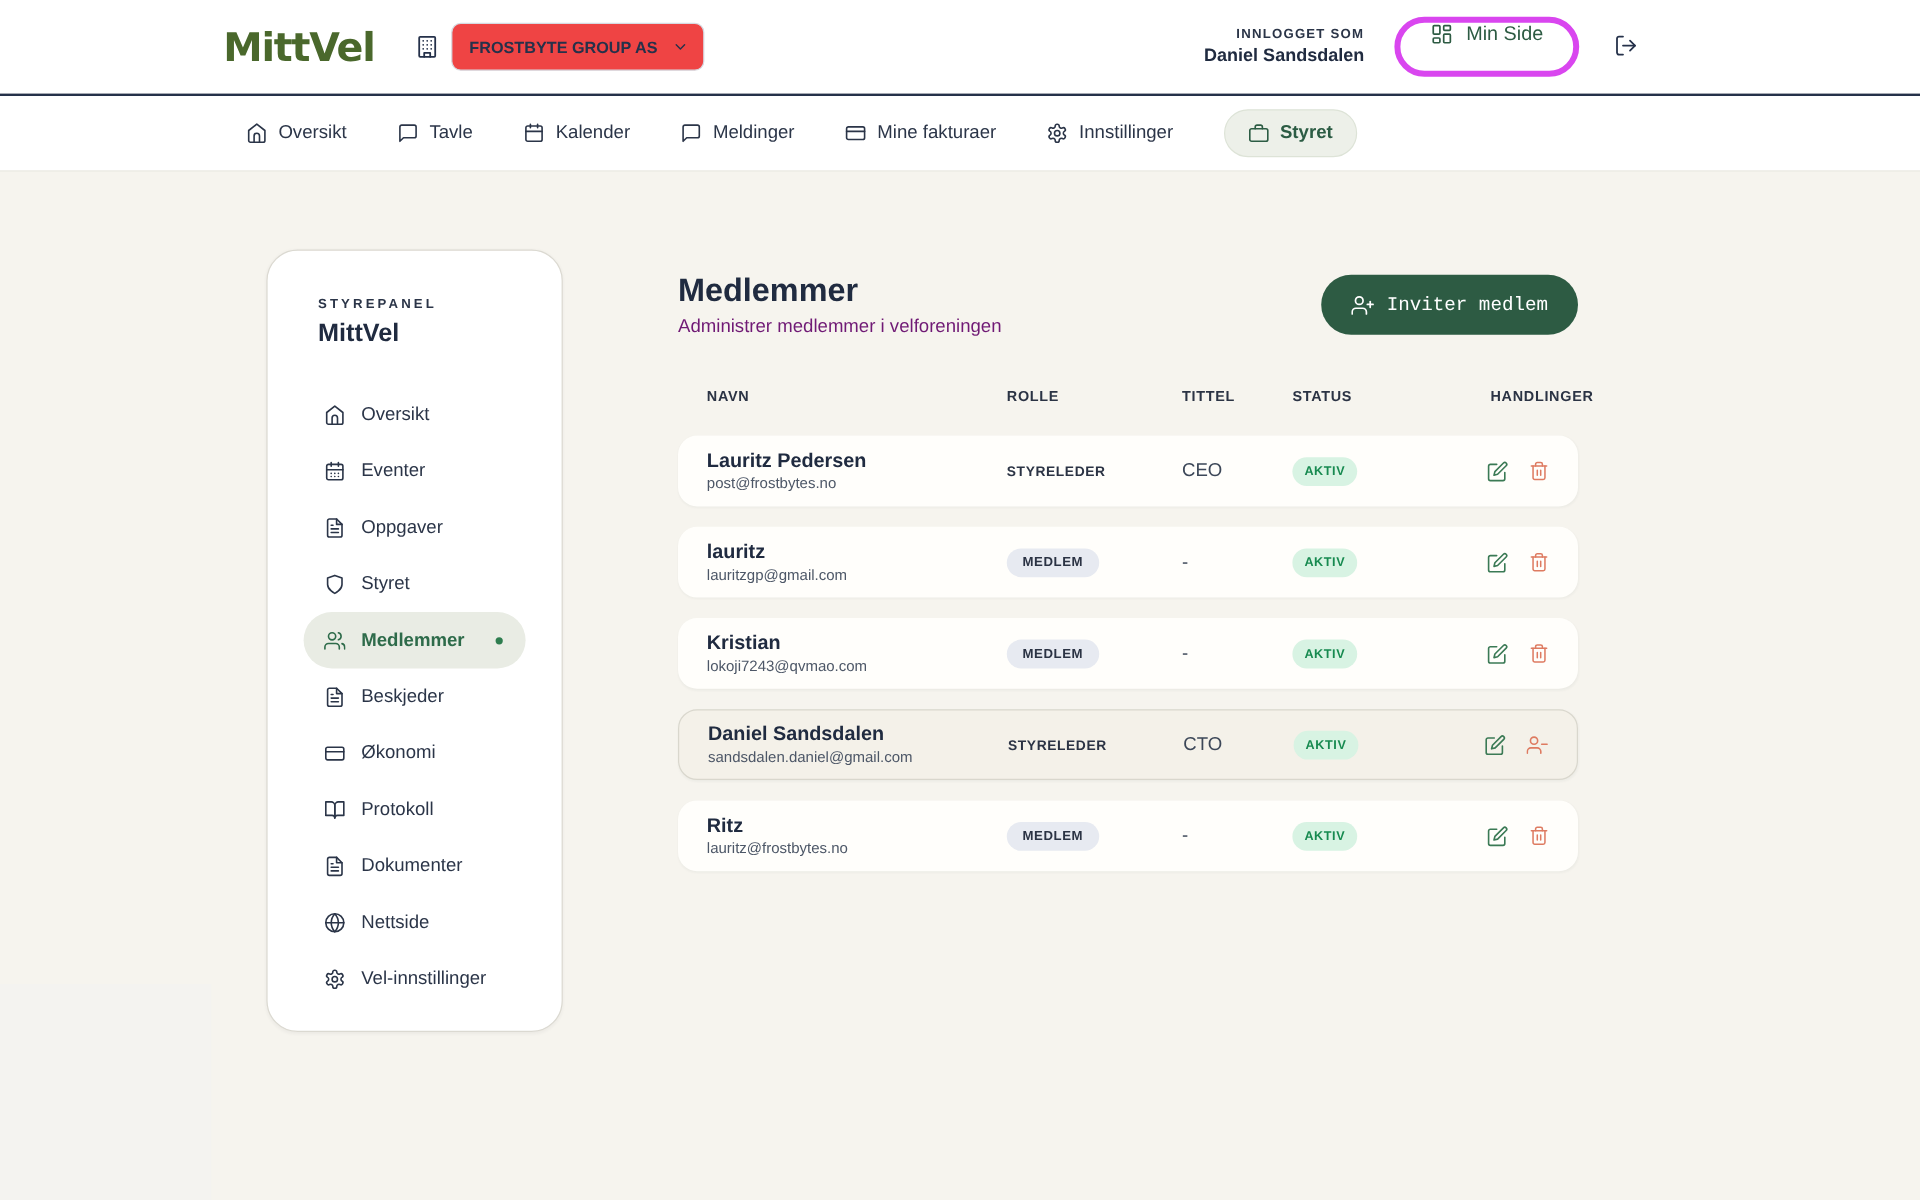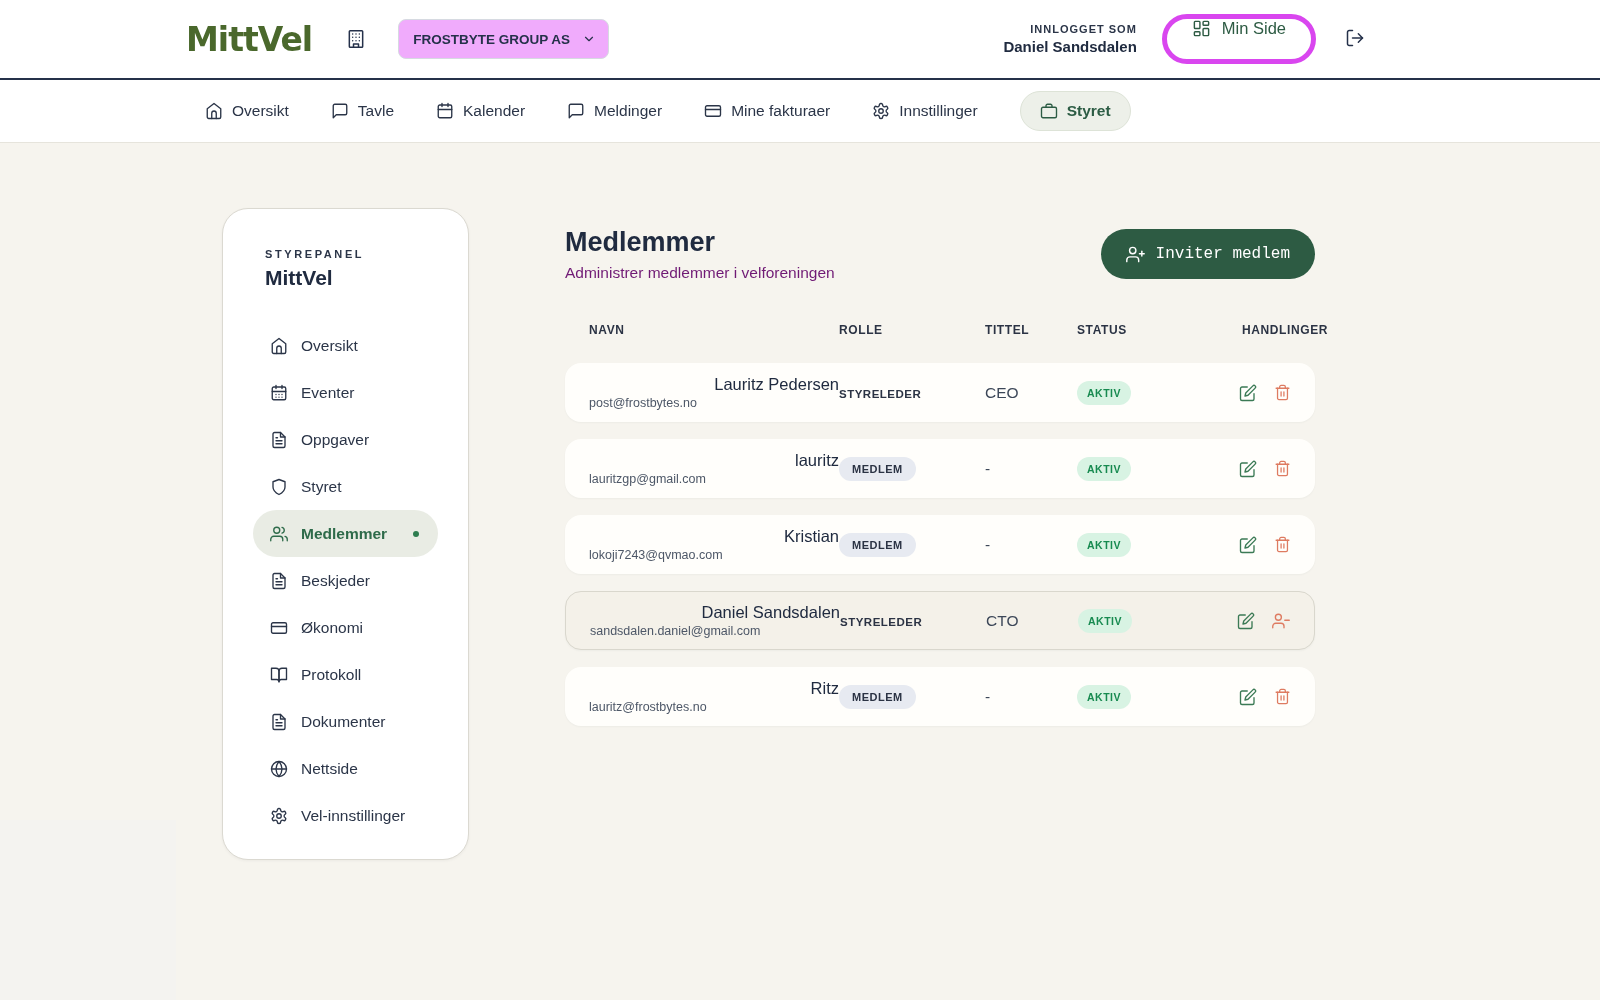--- a/index.html
+++ b/index.html
@@ -20,22 +20,22 @@
     display:flex; align-items:center;
     padding:0 235px 0 186px;
   }
   .logo {
     font-family:"DejaVu Sans", sans-serif;
     font-size:33px; font-weight:800; letter-spacing:-1px;
     color:#4a682c; cursor:pointer;
   }
   .building-wrap { width:20px; height:20px; margin-left:34px; color:#25314a; }
   .org-select {
-    margin-left:32px; height:40px; min-width:172px;
-    border:1px solid #d6dae1; border-radius:8px; background:#f0abfc;
+    margin-left:10px; height:40px; min-width:172px;
+    border:1px solid #d6dae1; border-radius:8px; background:#ef4444;
     display:flex; align-items:center; gap:12px; padding:0 12px 0 14px;
     font-size:13.5px; font-weight:600; color:#25314a; cursor:pointer;
   }
   .org-select .chev { width:14px; height:14px; color:#25314a; }
   .header-spacer { flex:1; }
   .login-info { text-align:right; }
   .login-label { font-size:11px; font-weight:700; letter-spacing:1px; color:#2b3548; }
   .login-name { font-size:15px; font-weight:700; color:#202b40; margin-top:3px; }
   .min-side-btn {
     margin-left:25px; height:50px; padding:0 25px;
@@ -106,21 +106,21 @@
   }
   .table-head .col-actions { text-align:right;padding-left:22px; }
 
   #table-rows { position:absolute; top:218px; left:0; right:0; display:flex; flex-direction:column; gap:17px; }
   .member-row {
     height:59px; background:#fffefb; border-radius:16px;
     display:grid; grid-template-columns:250px 146px 92px 143px 1fr; align-items:center;
     padding:0 24px; box-shadow:0 1px 2px rgba(30,40,60,.04);
   }
   .member-row.highlighted { background:#f4f1e9; border:1px solid #d9d7cd; }
-  .member-name { font-size:16.5px; font-weight:400; color:#202b40; line-height:1.2;text-align:right; }
+  .member-name { font-size:16.5px; font-weight:700; color:#202b40; line-height:1.2; }
   .member-email { font-size:12.5px; color:#4d5767; margin-top:2px; }
   .role-plain { font-size:11.5px; font-weight:800; letter-spacing:.5px; color:#2b3344; }
   .role-badge {
     display:inline-block; background:#e7eaf1; color:#2b3344;
     font-size:11px; font-weight:700; letter-spacing:.5px;
     padding:6px 13px; border-radius:999px;
   }
   .cell-title { font-size:15.5px; color:#3c4758; }
   .status-badge {
     display:inline-block; background:#d8f3e3; color:#178a50;

